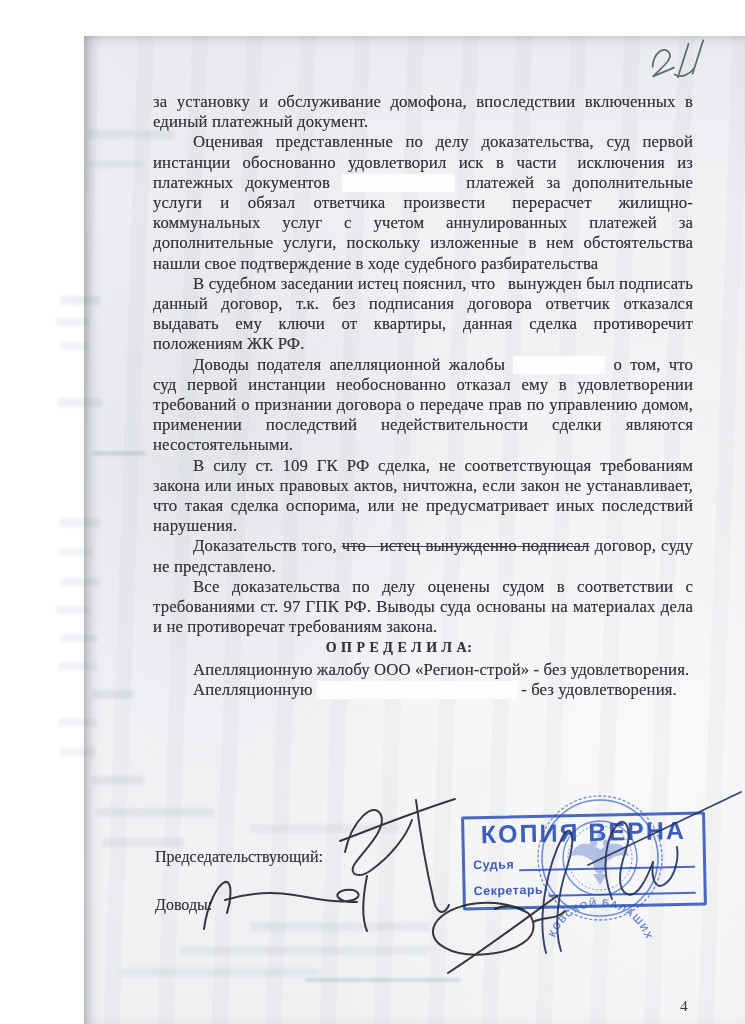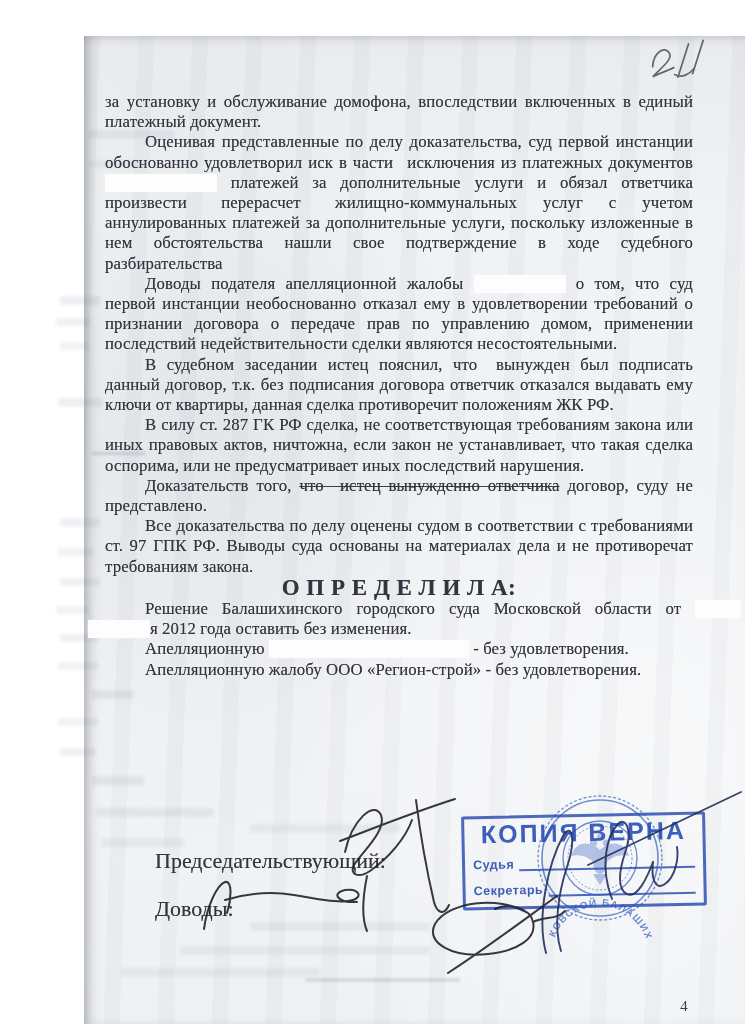--- a/index.html
+++ b/index.html
@@ -10,31 +10,31 @@
          background:linear-gradient(180deg,#e9ebee 0%,#f0f2f4 18%,#eef0f2 45%,#f2f3f5 70%,#eef0f2 100%);
          box-shadow:inset 10px 0 14px -8px rgba(75,80,92,.5), inset 0 8px 12px -8px rgba(120,126,138,.35);}
   .paper::after{content:'';position:absolute;inset:0;
          background:repeating-linear-gradient(92deg,rgba(105,112,128,.045) 0 16px,rgba(255,255,255,0) 16px 54px),
                     radial-gradient(420px 700px at 18% 40%,rgba(130,138,152,.10),rgba(0,0,0,0) 60%),
                     radial-gradient(500px 800px at 85% 75%,rgba(255,255,255,.5),rgba(0,0,0,0) 70%);}
   
   .body-text{position:absolute;left:105px;top:92px;width:588px;color:#33343f;
              font-size:16.8px;line-height:20.2px;letter-spacing:.1px;
              text-shadow:0 0 .5px rgba(51,52,63,.55);}
-  .para{text-align:justify;}
+  .para{text-align:justify;margin-left:48px;}
   .para.ind{text-indent:40px;}
   .line{text-align:justify;}
   .line.ind{text-indent:40px;}
   .line.jlast{text-align-last:justify;}
-  .heading{text-align:center;font-weight:bold;font-size:23px;letter-spacing:.5px;margin:1px 0;}
+  .heading{text-align:center;font-weight:bold;font-size:14px;letter-spacing:.5px;margin:1px 0;}
   .redact{display:inline-block;height:18px;background:#fdfdfe;vertical-align:-4px;
           box-shadow:0 0 1px rgba(255,255,255,.9);}
   .strike{text-decoration:line-through;text-decoration-thickness:1.3px;text-decoration-color:rgba(48,49,60,.85);}
   
-  .siglabel{position:absolute;color:#33343f;font-size:22px;text-shadow:0 0 .5px rgba(51,52,63,.5);}
+  .siglabel{position:absolute;color:#33343f;font-size:16px;text-shadow:0 0 .5px rgba(51,52,63,.5);}
   
   .stamp{position:absolute;left:462px;top:814px;width:238px;height:88px;
          border:3px solid rgba(45,80,180,.85);border-radius:2px;transform:rotate(-1.2deg);
          color:#2d50b4;z-index:5;}
   .stamp-title{margin-top:1px;text-align:center;font-family:"Liberation Sans",sans-serif;
                font-weight:bold;font-size:25px;letter-spacing:2px;color:rgba(45,80,180,.92);}
   .stamp-row{position:absolute;left:8px;right:8px;display:flex;align-items:flex-end;height:17px;}
   .stamp-row .lbl{font-family:"Liberation Sans",sans-serif;font-weight:bold;font-size:12.5px;
                   letter-spacing:.5px;color:rgba(45,80,180,.92);}
   .stamp-row .rule{flex:1;border-bottom:2px solid rgba(45,80,180,.85);margin-left:5px;}
@@ -92,32 +92,28 @@
         <path d="M48 9 L34 41"></path>
         <path d="M63 7 L49 39"></path>
         <path d="M31 38 C38 43 46 39 51 34"></path>
       </g>
     </svg>
   </div>
 
   <div class="body-text">
       <div class="para">за установку и обслуживание домофона, впоследствии включенных в единый платежный документ.</div>
       <div class="para ind">Оценивая представленные по делу доказательства, суд первой инстанции обоснованно удовлетворил иск в части  исключения из платежных документов <span class="redact" style="width: 112px;"></span> платежей за дополнительные услуги и обязал ответчика произвести  перерасчет  жилищно-коммунальных услуг с учетом аннулированных платежей за дополнительные услуги, поскольку изложенные в нем обстоятельства нашли свое подтверждение в ходе судебного разбирательства</div>
+      <div class="para ind">В судебном заседании истец пояснил, что  вынужден был подписать данный договор, т.к. без подписания договора ответчик отказался выдавать ему ключи от квартиры, данная сделка противоречит положениям ЖК РФ.</div>
       <div class="para ind">Доводы подателя апелляционной жалобы <span class="redact" style="width: 92px;"></span> о том, что суд первой инстанции необоснованно отказал ему в удовлетворении требований о признании договора о передаче прав по управлению домом, применении последствий недействительности сделки являются несостоятельными.</div>
-      <div class="para ind">В судебном заседании истец пояснил, что  вынужден был подписать данный договор, т.к. без подписания договора ответчик отказался выдавать ему ключи от квартиры, данная сделка противоречит положениям ЖК РФ.</div>
-      <div class="para ind">В силу ст. 287 ГК РФ сделка, не соответствующая требованиям закона или иных правовых актов, ничтожна, если закон не устанавливает, что такая сделка оспорима, или не предусматривает иных последствий нарушения.</div>
-      <div class="para ind">Доказательств того, <span class="strike">что  истец вынужденно ответчика</span> договор, суду не представлено.</div>
+      <div class="para ind">В силу ст. 109 ГК РФ сделка, не соответствующая требованиям закона или иных правовых актов, ничтожна, если закон не устанавливает, что такая сделка оспорима, или не предусматривает иных последствий нарушения.</div>
+      <div class="para ind">Доказательств того, <span class="strike">что  истец вынужденно подписал</span> договор, суду не представлено.</div>
       <div class="para ind">Все доказательства по делу оценены судом в соответствии с требованиями ст. 97 ГПК РФ. Выводы суда основаны на материалах дела и не противоречат требованиям закона.</div>
       <div class="heading">О П Р Е Д Е Л И Л А:</div>
-      <div class="para">
-        <div class="line jlast ind">Решение Балашихинского городского суда Московской области от <span class="redact" style="width: 46px; margin-right: -48px;"></span></div>
-        <div class="line"><span class="redact" style="width: 62px; margin-left: -17px;"></span>я 2012 года оставить без изменения.</div>
-      </div>
+      <div class="para ind">Апелляционную жалобу ООО «Регион-строй» - без удовлетворения.</div>
       <div class="para ind">Апелляционную <span class="redact" style="width: 200px;"></span> - без удовлетворения.</div>
-      <div class="para ind">Апелляционную жалобу ООО «Регион-строй» - без удовлетворения.</div>
     </div>
 
   <div class="siglabel" style="left:155px;top:848px;">Председательствующий:</div>
   <div class="siglabel" style="left:155px;top:896px;">Доводы:</div>
 
   <svg class="seal" width="160" height="160" viewBox="0 0 160 160">
     <g stroke="#3c63c4" fill="none">
       <circle cx="80" cy="80" r="62" stroke-width="1.3" stroke-dasharray="3 2"></circle>
       <circle cx="80" cy="80" r="58" stroke-width="1.6"></circle>
       <circle cx="80" cy="80" r="37" stroke-width="1.4"></circle>

